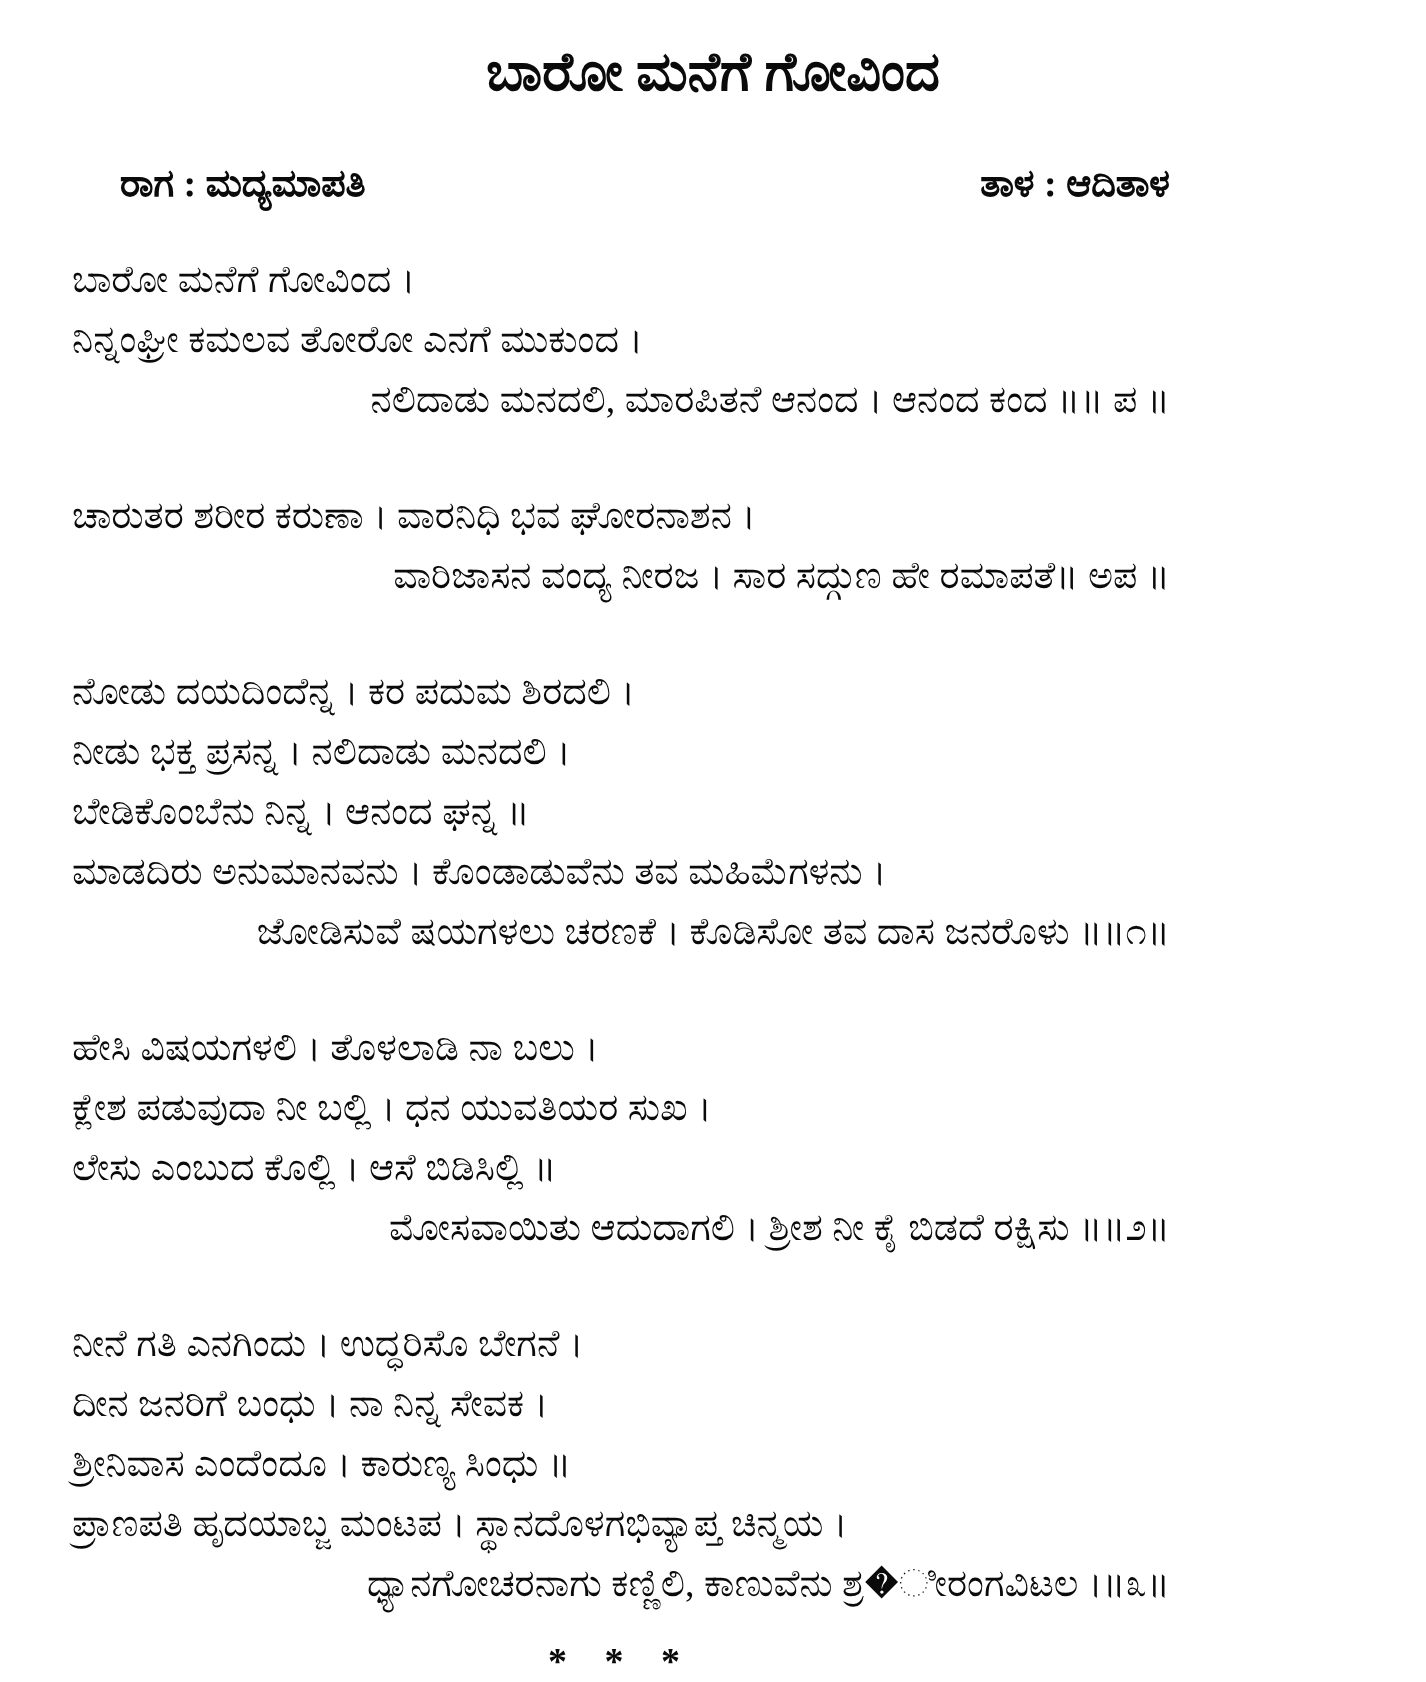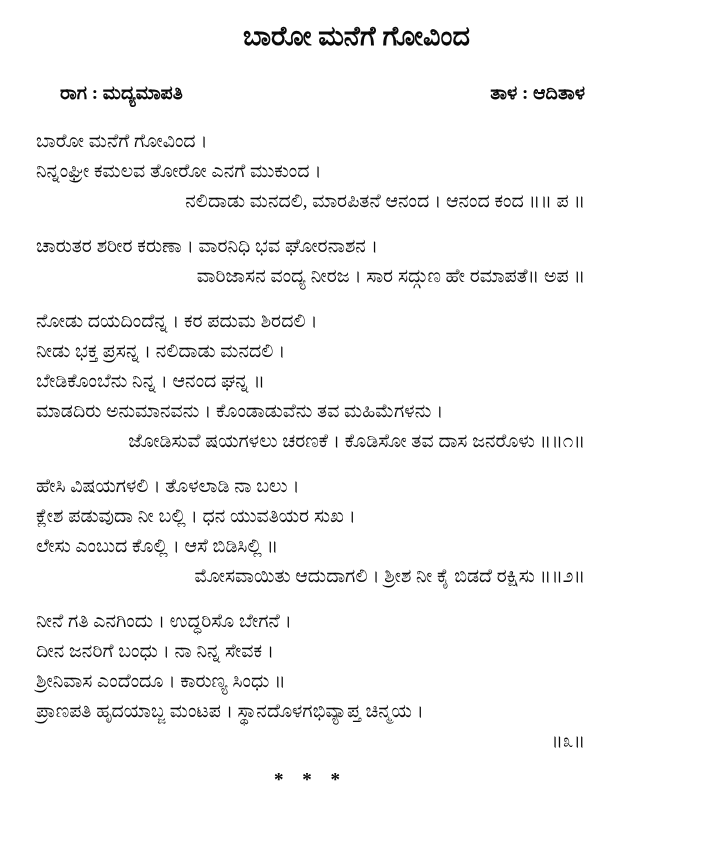--- a/index.html
+++ b/index.html
@@ -34,21 +34,21 @@
     margin-top: 27px;
     font-size: 19px;
     font-weight: bold;
     line-height: 24px;
     margin-left: 24px;
   }
   .lyrics {
     margin-top: 21px;
   }
   .stanza {
-    margin-top: 15px;
+    margin-top: 28px;
     font-size: 19px;
     line-height: 30px;
   }
   .stanza:first-child {
     margin-top: 1px;
   }
   .line {
     white-space: nowrap;
   }
   .line.with-marker {
@@ -117,20 +117,21 @@
         <span class="marker">॥೨॥</span>
       </div>
     </div>
 
     <div class="stanza">
       <div class="line">ನೀನೆ ಗತಿ ಎನಗಿಂದು । ಉದ್ಧರಿಸೊ ಬೇಗನೆ ।</div>
       <div class="line">ದೀನ ಜನರಿಗೆ ಬಂಧು । ನಾ ನಿನ್ನ ಸೇವಕ ।</div>
       <div class="line">ಶ್ರೀನಿವಾಸ ಎಂದೆಂದೂ । ಕಾರುಣ್ಯ ಸಿಂಧು ॥</div>
       <div class="line">ಪ್ರಾಣಪತಿ ಹೃದಯಾಬ್ಜ ಮಂಟಪ । ಸ್ಥಾನದೊಳಗಭಿವ್ಯಾಪ್ತ ಚಿನ್ಮಯ ।</div>
       <div class="line with-marker">
+        <span>ಧ್ಯಾನಗೋಚರನಾಗು ಕಣ್ಣಿಲಿ, ಕಾಣುವೆನು ಶ್ರ�ೀರಂಗವಿಟಲ ।</span>
         <span class="marker">॥೩॥</span>
       </div>
     </div>
 
   </div>
 
   <div class="footer">* * *</div>
 
 </div>
 

